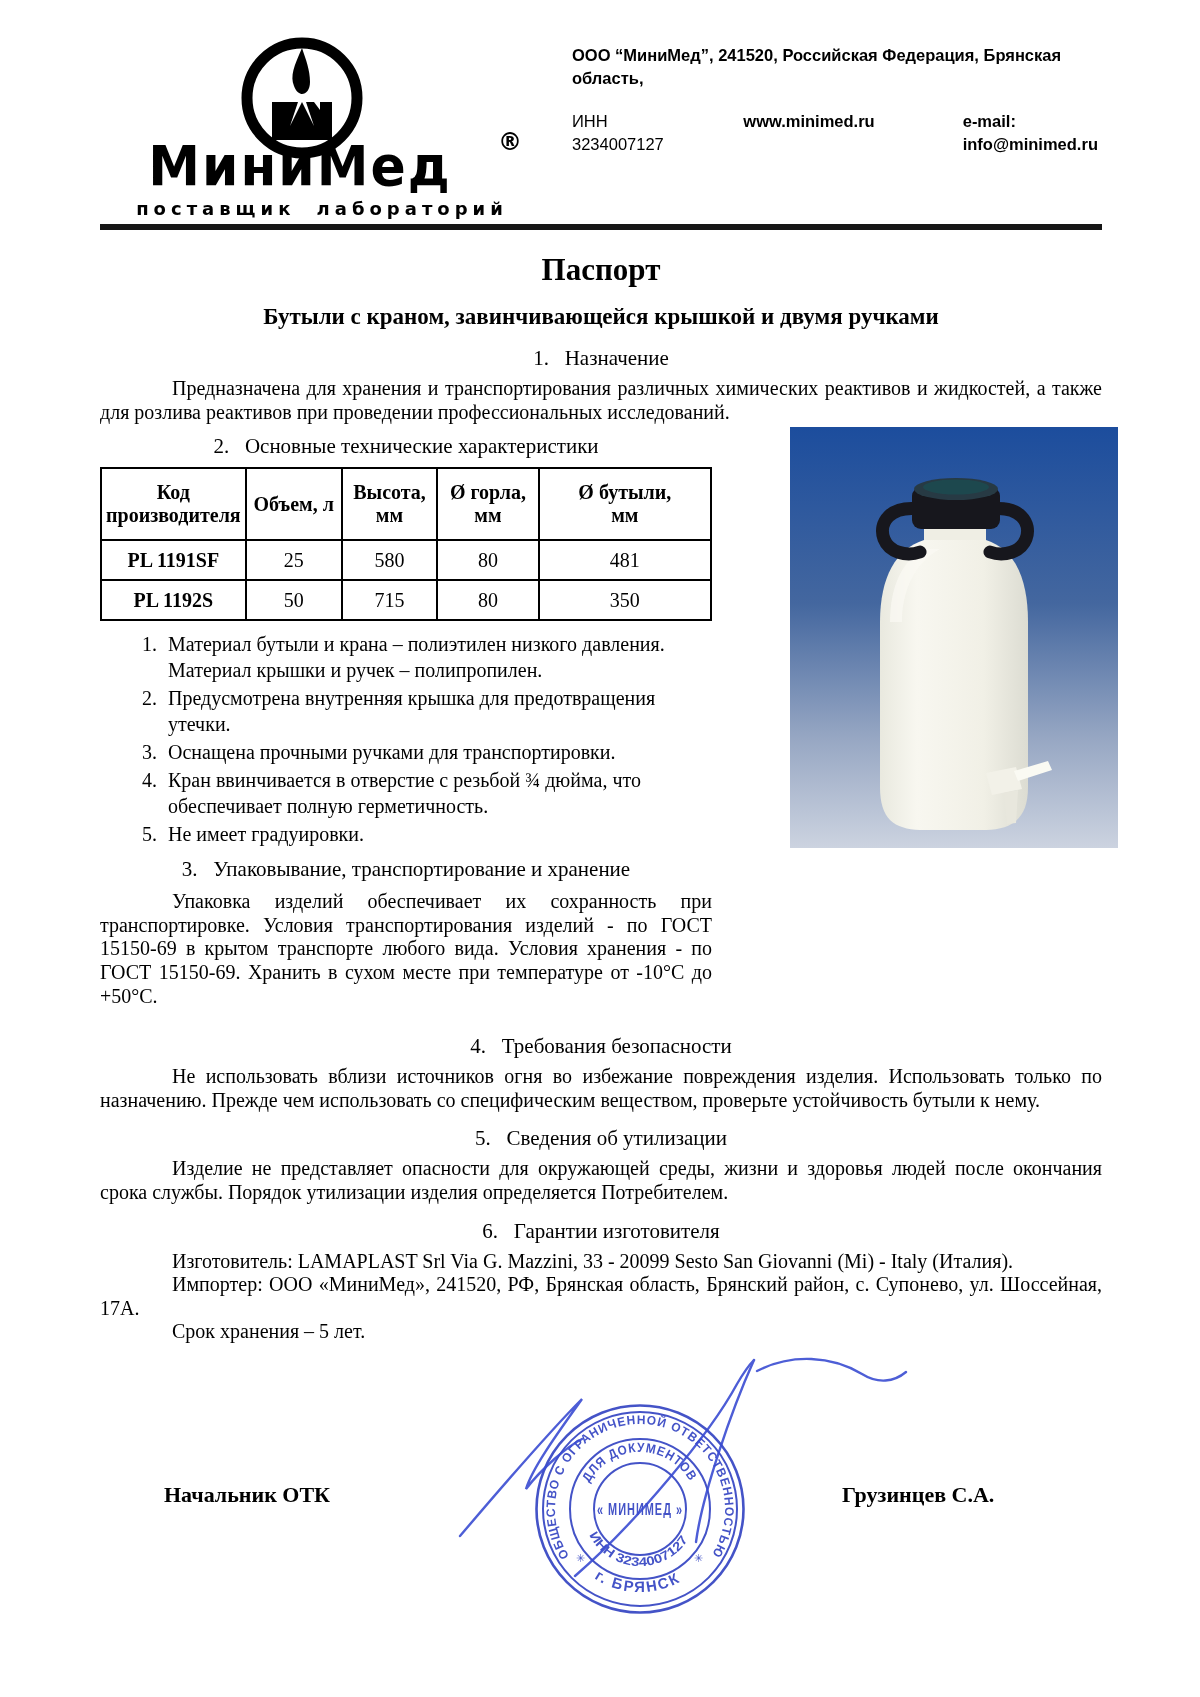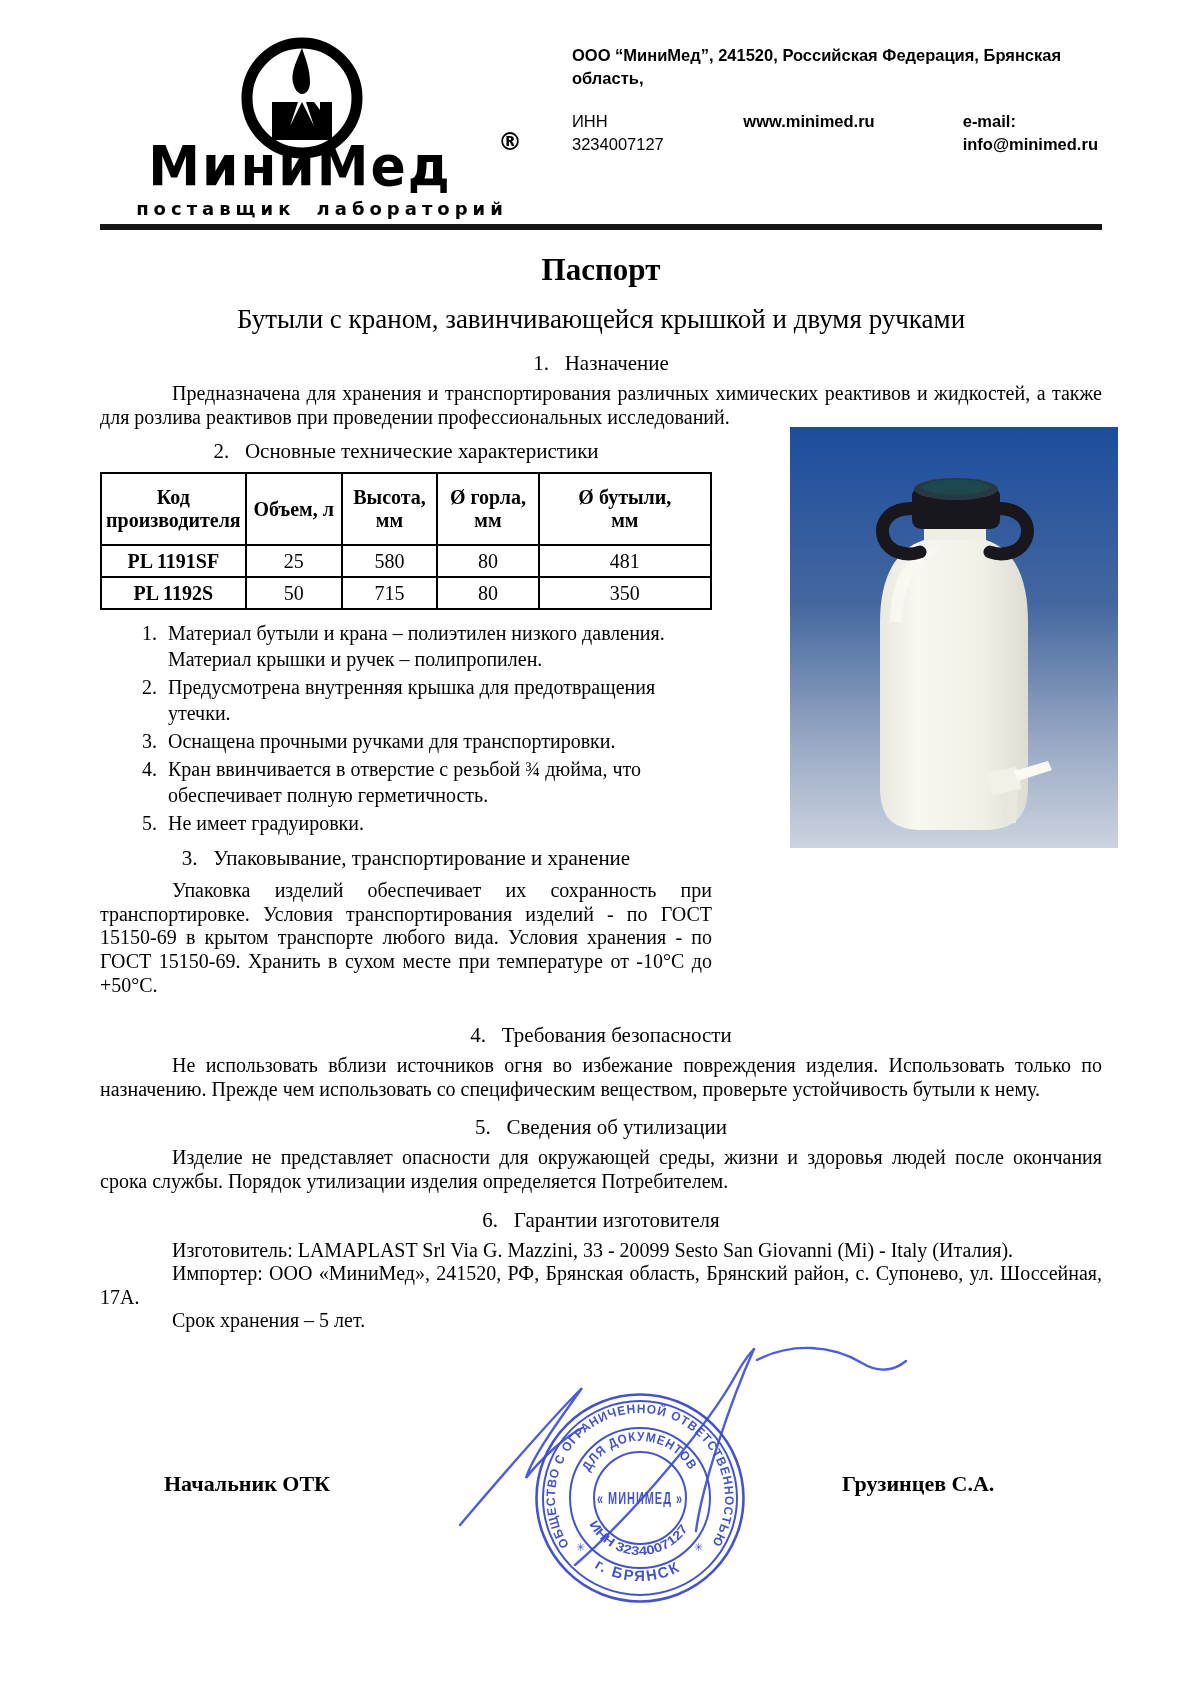--- a/index.html
+++ b/index.html
@@ -31,35 +31,35 @@
   .hdr-right .grp { margin-bottom:18px; }
   .hdr-bold { font-weight:bold; }
   .inn-row { display:flex; margin-top:20px; }
   .inn-row .iv { font-weight:normal; }
   .inn-row .web { font-weight:bold; margin-left:76px; }
   .inn-row .mail { font-weight:bold; margin-left:88px; }
   .rule { height:6px; background:#161616; margin:10px 98px 0 100px; }
 
   
   .doc-type { text-align:center; font-weight:bold; font-size:31px; margin-top:22px; }
-  .doc-title { text-align:center; font-weight:normal; font-size:27px; margin-top:16px; }
+  .doc-title { text-align:center; font-weight:bold; font-size:23px; margin-top:16px; }
   h3.sec { text-align:center; font-weight:normal; font-size:21px; margin:14px 0 6px 0; }
   p.body { font-size:20px; line-height:1.18; text-align:justify; }
   p.ind { text-indent:72px; }
 
   
   .midcol { width:612px; }
   .midcol h3.sec { margin:10px 0 8px 0; }
   table.spec { border-collapse:collapse; width:612px; margin-top:6px; }
   table.spec th, table.spec td {
     border:2px solid #000; text-align:center; vertical-align:middle;
     font-size:20px; padding:2px 4px;
   }
   table.spec th { font-weight:bold; white-space:pre-line; height:72px; }
-  table.spec td { height:32px; }
+  table.spec td { height:40px; }
   table.spec td.code { font-weight:bold; }
   col.c1{width:140px} col.c2{width:97px} col.c3{width:96px} col.c4{width:103px} col.c5{width:176px}
   ol.features { margin:10px 0 4px 0; padding-left:62px; }
   ol.features li { font-size:20px; line-height:1.3; padding-left:6px; text-align:left; margin-bottom:2px; }
 
   .bottle-fig { position:absolute; left:790px; top:427px; width:328px; height:421px; }
 
   
   .sig-area { position:relative; height:330px; margin-top:20px; }
   .sig-label { position:absolute; left:64px; top:118px; font-weight:bold; font-size:22px;text-align:right; }

